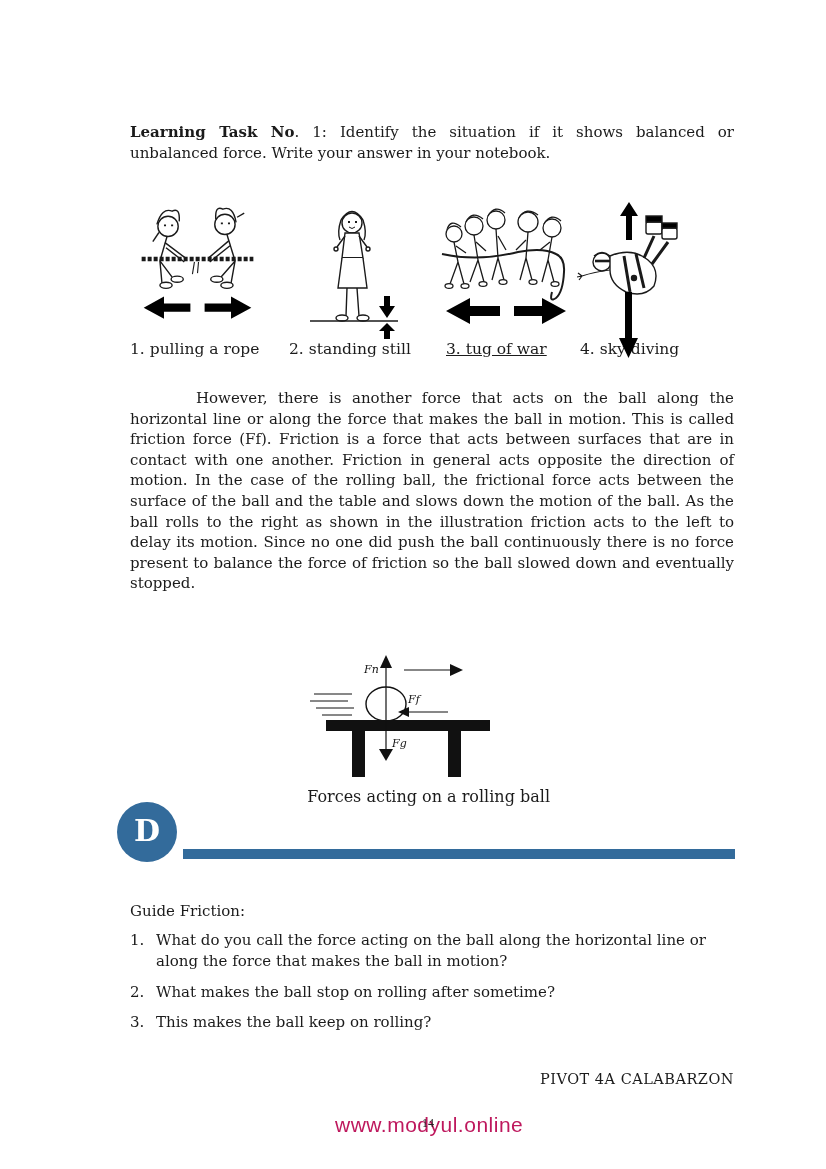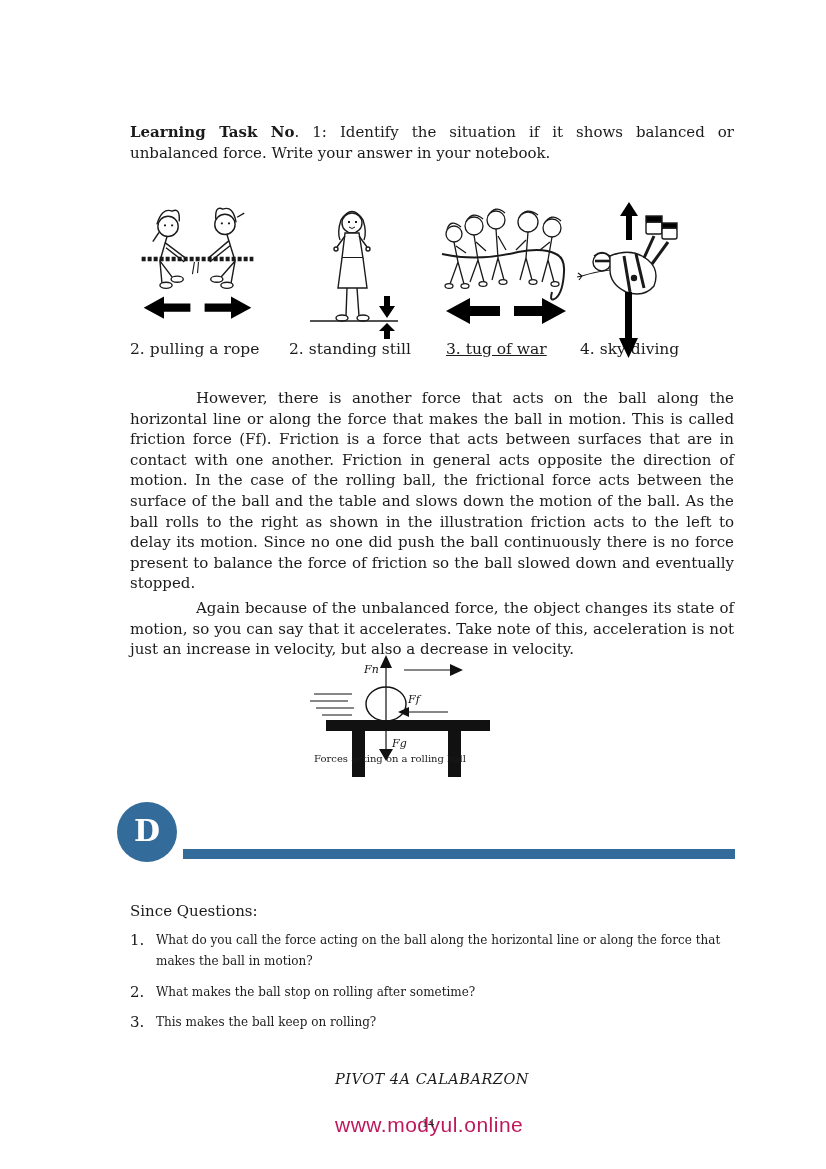--- a/index.html
+++ b/index.html
@@ -24,38 +24,38 @@
   .f1{left:0;width:140px;}
   .f2{left:159px;width:122px;}
   .f3{left:308px;width:142px;}
   .f4{left:444px;width:118px;}
   line,path,circle,ellipse{vector-effect:non-scaling-stroke;}
   
   .paras{left:130px;top:388px;width:604px;}
   .paras p{margin:0 0 4px 0;text-indent:66px;}
   
   .diagram{left:308px;top:650px;width:200px;height:128px;}
-  .diagram-caption{left:230px;top:753px;width:320px;text-align:center;font-size:10px;}
+  .diagram-caption{left:230px;top:787px;width:320px;text-align:right;font-size:16px;}
   .diag-label{font-family:"DejaVu Serif",serif;font-size:11px;font-style:italic;}
   
   .d-badge{left:117px;top:802px;width:60px;height:60px;border-radius:50%;
     background:var(--accent,#336B9B);color:#fff;font-weight:bold;font-size:30px;
     text-align:center;line-height:58px;}
   .d-rule{left:183px;top:849px;width:552px;height:10px;background:var(--accent,#336B9B);}
   .task2{left:130px;top:862px;width:604px;}
   .guide-heading{left:130px;top:902px;width:604px;font-size:15px;}
   
   .questions{left:130px;top:930px;width:604px;}
   .q-row{position:absolute;left:0;width:604px;display:flex;}
   .q-num{width:26px;flex:0 0 26px;font-size:15px;line-height:20.6px;}
-  .q-text{flex:1;font-size:12px;line-height:20.6px;}
+  .q-text{flex:1;font-size:15px;line-height:20.6px;}
   .q0{top:0;}.q1{top:52px;}.q2{top:82px;}
   
-  .footer{left:130px;top:1071px;width:604px;text-align:center;
-    font-style:italic;font-size:14.5px;letter-spacing:.5px;}
+  .footer{left:130px;top:1071px;width:604px;text-align:right;
+    font-size:14.5px;letter-spacing:.5px;}
   .watermark{left:335px;top:1113px;font-family:"Liberation Sans",sans-serif;
     font-size:21px;color:#be185d;letter-spacing:.5px;z-index:1;}
   .page-num{left:422px;top:1116px;font-size:12px;color:#222;z-index:2;font-family:Liberation Serif, serif;}
 </style>
 </head>
 <body>
 
 <div class="page">
 
   <div class="abs task1 body-text">
@@ -83,21 +83,21 @@
           <path d="M88 23 h2 M95 23 h2" stroke-width="1.8"></path>
           <path d="M94 34 L102 60"></path>
           <path d="M96 40 L76 57 M97 45 L77 61"></path>
           <path d="M102 60 L88 76 M102 60 L98 82"></path>
           <ellipse cx="84" cy="78" rx="6" ry="3" fill="#fff"></ellipse>
           <ellipse cx="94" cy="84" rx="6" ry="3" fill="#fff"></ellipse>
         </g>
         <polygon points="58,102 32,102 32,95 12,106 32,117 32,110 58,110" fill="#000"></polygon>
         <polygon points="72,102 98,102 98,95 118,106 98,117 98,110 72,110" fill="#000"></polygon>
       </svg>
-      <div class="fig-caption" style="left:0;">2. pulling a rope</div>
+      <div class="fig-caption" style="left:0;">1. pulling a rope</div>
     </div>
 
     <div class="figure f2">
       <svg width="100" height="140" viewBox="0 0 100 140" style="left:15px;">
         <g stroke="#1a1a1a" fill="none" stroke-width="1.4">
           <path d="M37 20 Q48 3 59 20 M37 20 Q33 32 36 40 M59 20 Q63 32 60 40"></path>
           <circle cx="48" cy="23" r="10" fill="#fff"></circle>
           <path d="M44 22 h2 M51 22 h2" stroke-width="1.8"></path>
           <path d="M45 27 q3 3 6 0" stroke-width="1"></path>
           <path d="M41 33 L38 58 L59 58 L55 33 Z" fill="#fff"></path>
@@ -165,21 +165,20 @@
           <rect x="88" y="23" width="15" height="5" fill="#000"></rect>
         </g>
         <polygon points="51,92 58,92 58,138 64,138 54.5,158 45,138 51,138" fill="#000"></polygon>
       </svg>
       <div class="fig-caption" style="left:6px;">4. sky diving</div>
     </div>
   </div>
 
   <div class="abs paras body-text">
     <p>However, there is another force that acts on the ball along the horizontal line or along the force that makes the ball in motion.  This is called friction force (Ff). Friction is a force that acts between surfaces that are in contact with one another. Friction in general acts opposite the direction of motion. In the case of the rolling ball, the frictional force acts between the surface of the ball and the table and slows down the motion of the ball. As the ball rolls to the right as shown in the illustration friction acts to the left to delay its motion. Since no one did push the ball continuously there is no force present to balance the force of friction so the ball slowed down and eventually stopped.</p>
-    <p>Again because of the unbalanced force, the object changes its state of motion, so you can say that it accelerates. Take note of this, acceleration is not just an increase in velocity, but also a decrease in velocity.</p>
   </div>
 
   <svg class="abs diagram" viewBox="0 0 200 128">
     <g stroke="#111" fill="none" stroke-width="1.2">
       <path d="M6 44 H44 M2 51 H40 M8 58 H46 M14 65 H44" stroke-width="1"></path>
       <ellipse cx="78" cy="54" rx="20" ry="17" fill="#fff" stroke-width="1.4"></ellipse>
       <path d="M78 71 V16"></path>
       <path d="M96 20 H146"></path>
       <path d="M140 62 H97"></path>
     </g>
@@ -194,21 +193,21 @@
     <text x="56" y="23" class="diag-label" fill="#111">Fn</text>
     <text x="100" y="53" class="diag-label" fill="#111">Ff</text>
     <text x="84" y="97" class="diag-label" fill="#111">Fg</text>
   </svg>
   <div class="abs diagram-caption">Forces acting on a rolling ball</div>
 
   <div class="abs d-badge">D</div>
   <div class="abs d-rule"></div>
 
 
-  <div class="abs guide-heading">Since Questions:</div>
+  <div class="abs guide-heading">Guide Friction:</div>
   <div class="abs questions">
     <div class="q-row q0">
       <span class="q-num">1.</span>
       <span class="q-text">What do you call the force acting on the ball along the horizontal line or along the force that makes the ball in motion?</span>
     </div>
     <div class="q-row q1">
       <span class="q-num">2.</span>
       <span class="q-text">What makes the ball stop on rolling after sometime?</span>
     </div>
     <div class="q-row q2">

